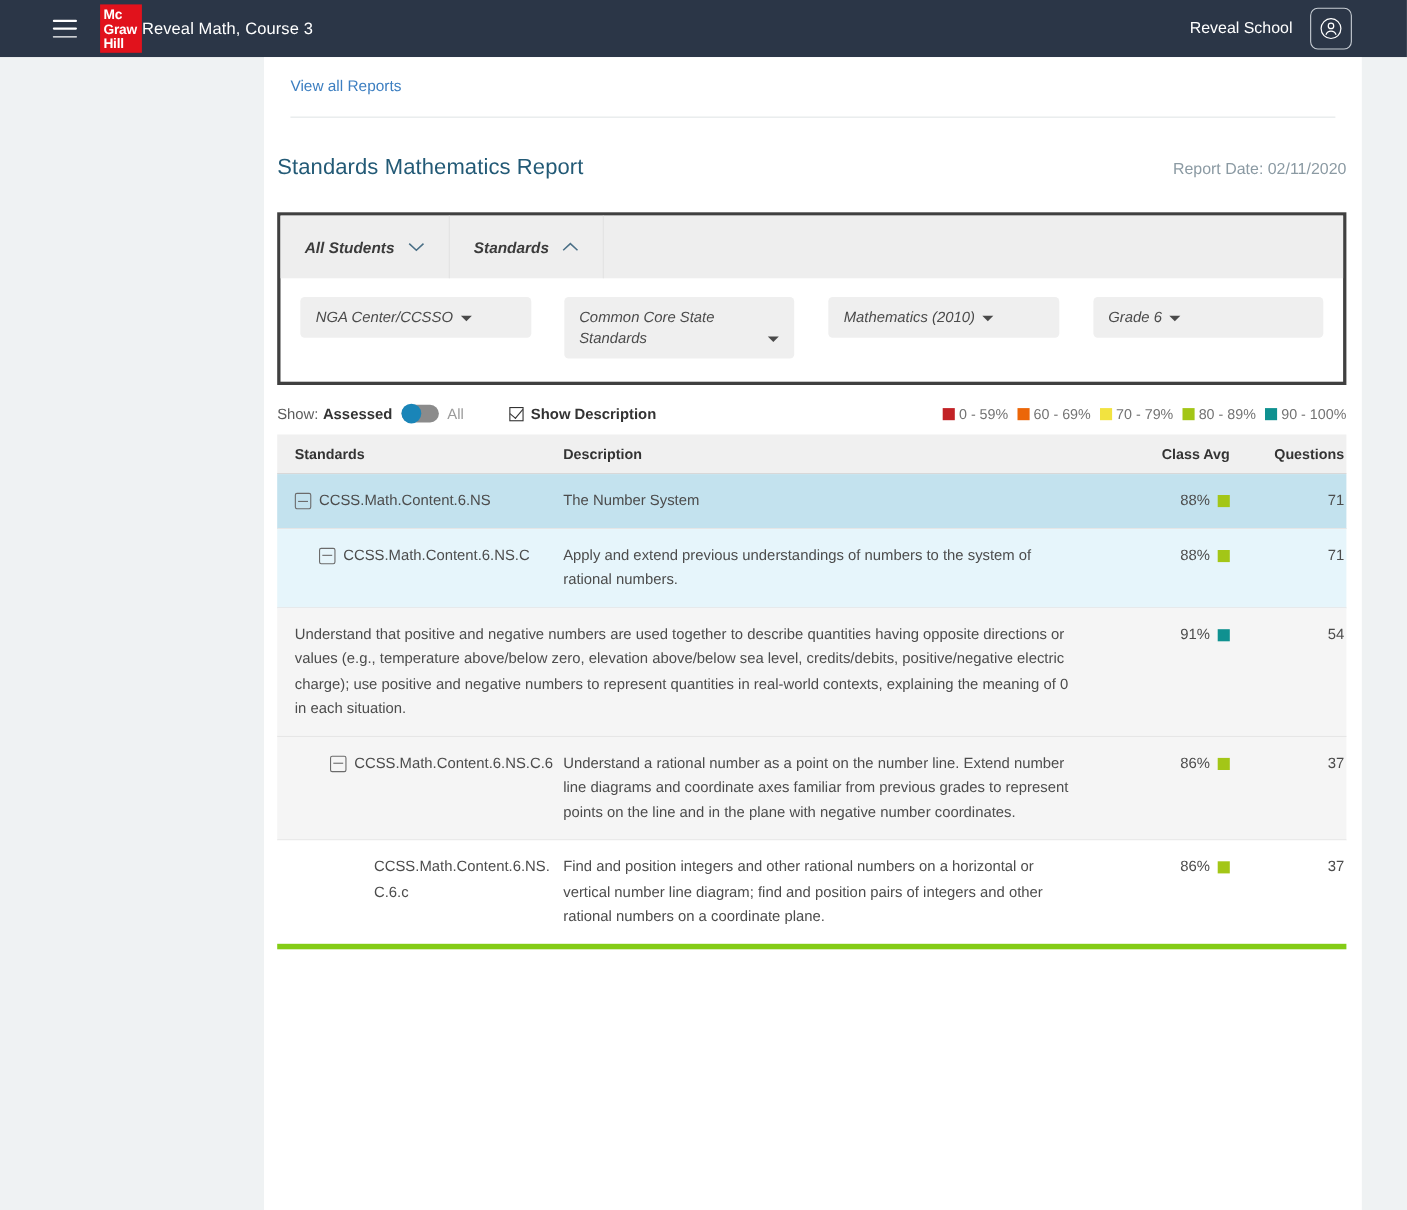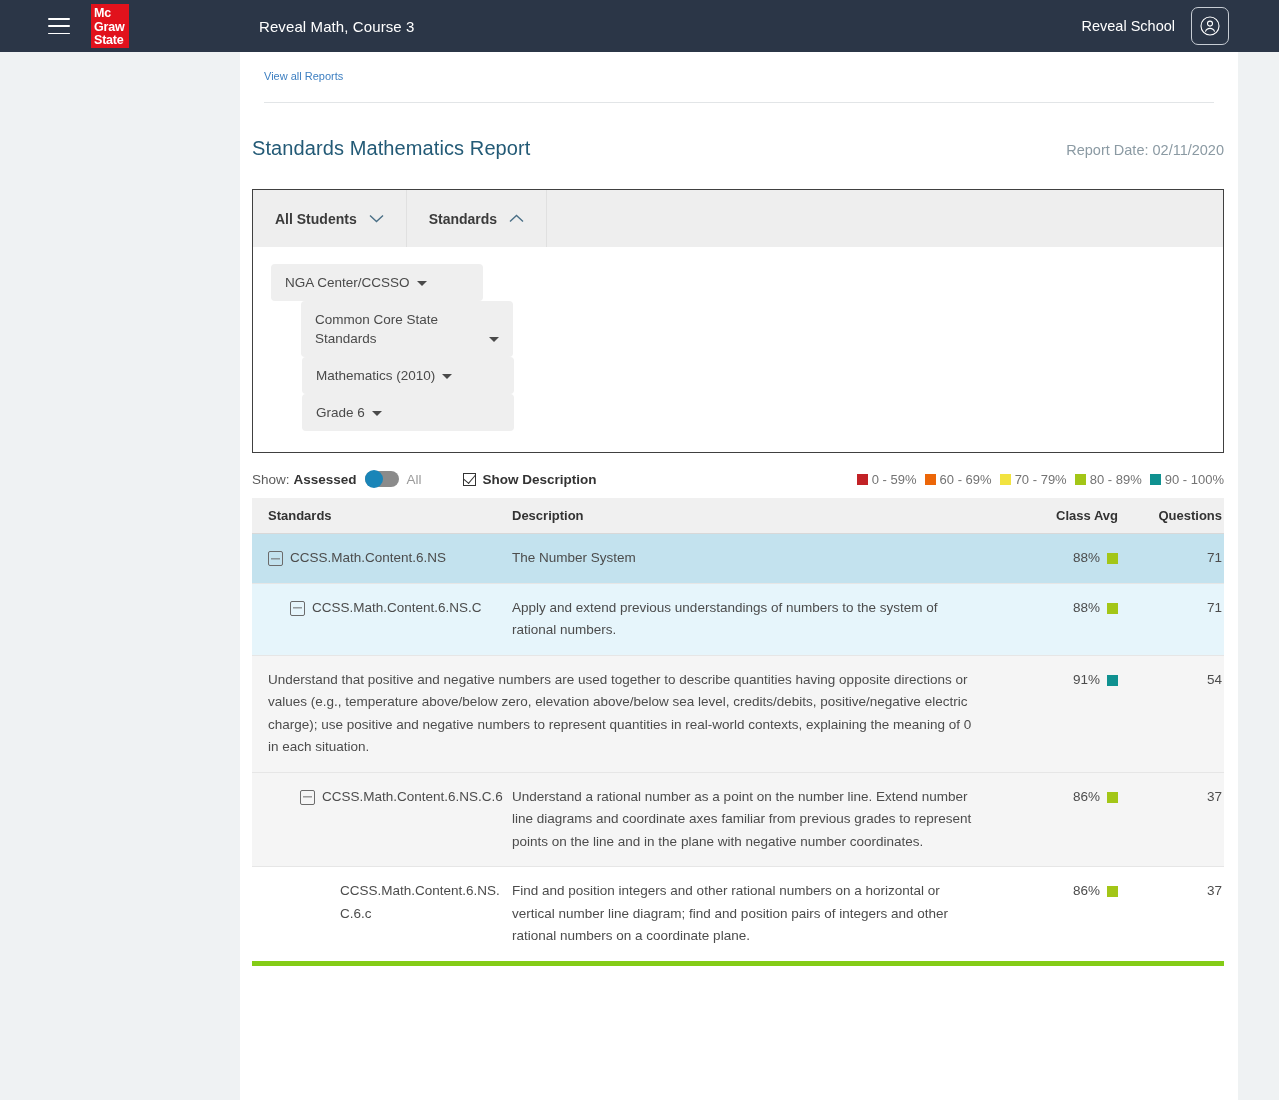--- a/index.html
+++ b/index.html
@@ -31,21 +31,20 @@
     width: 38px; height: 44px;
     background: #e1121c;
     color: #fff;
     font-weight: bold;
     font-size: 12.5px;
     line-height: 13.6px;
     padding: 3px 0 0 3px;
     letter-spacing: -0.2px;
   }
   .topbar-title {
-    margin-left: 130px;
     color: #ffffff;
     font-size: 15px;
     letter-spacing: 0.1px;
   }
   .topbar-right {
     margin-left: auto; margin-right: 50px;
     display: flex; align-items: center; gap: 16px;
   }
   .school-name { color: #ffffff; font-size: 14.5px; }
   .avatar-btn {
@@ -63,21 +62,21 @@
     background: #eff2f3;
   }
   .content {
     position: absolute; left: 240px; top: 0;
     width: 998px; height: 1048px;
     background: #ffffff;
   }
 
   .viewall {
     color: #3d7fc1;
-    font-size: 11px;
+    font-size: 14px;
     padding: 18px 0 0 24px;
     display: inline-block;
     cursor: pointer;
   }
   .rule {
     margin: 18px 24px 0 24px;
     height: 1px; background: #e2e5e7;
   }
 
   .title-row {
@@ -92,38 +91,39 @@
   .report-date {
     margin-left: auto;
     color: #8b9aa3;
     font-size: 14.5px;
     text-align: right;
   }
 
   
   .filter-panel {
     margin: 29px 14px 16px 12px;
-    border: 1px solid #404040;
+    border: 3px solid #404040;
     background: #ffffff;
+    font-style: italic;
   }
   .tabs { display: flex; height: 57px; }
   .tab {
     display: flex; align-items: center; gap: 12px;
     padding: 0 22px;
     background: #eeeeee;
     border-right: 1px solid #e0e0e0;
     font-size: 14px; font-weight: bold; color: #3b3b3b;
     cursor: pointer;
   }
   .tab.rest { flex: 1; background: #eeeeee; border-right: none; cursor: default; }
   .chev { display: inline-block; }
 
   .filters {
     display: flex; align-items: flex-start;
-    gap: 0; padding: 17px 18px 21px 18px; flex-direction: column;
+    gap: 0; padding: 17px 18px 21px 18px;
   }
   .pill {
     background: #efefef;
     border-radius: 4px;
     font-size: 13.5px;
     color: #4a4a4a;
     padding: 9px 14px;
     display: inline-flex; align-items: flex-end; gap: 7px;
     cursor: pointer;
     line-height: 19px;
@@ -248,21 +248,21 @@
 
 <div class="topbar">
   <div class="hamburger">
     <span></span>
       <span></span>
       <span></span>
   </div>
   <div class="logo">
     <div>Mc</div>
     <div>Graw</div>
-    <div>State</div>
+    <div>Hill</div>
   </div>
   <div class="topbar-title">Reveal Math, Course 3</div>
   <div class="topbar-right">
     <div class="school-name">Reveal School</div>
     <div class="avatar-btn">
       <svg width="22" height="22" viewBox="0 0 22 22">
         <circle cx="11" cy="11" r="9" fill="none" stroke="#ffffff" stroke-width="1.1"></circle>
         <circle cx="11" cy="8.6" r="2.5" fill="none" stroke="#ffffff" stroke-width="1.1"></circle>
         <path d="M6.4 16.6a4.9 4.9 0 0 1 9.2 0" fill="none" stroke="#ffffff" stroke-width="1.1"></path>
       </svg>

